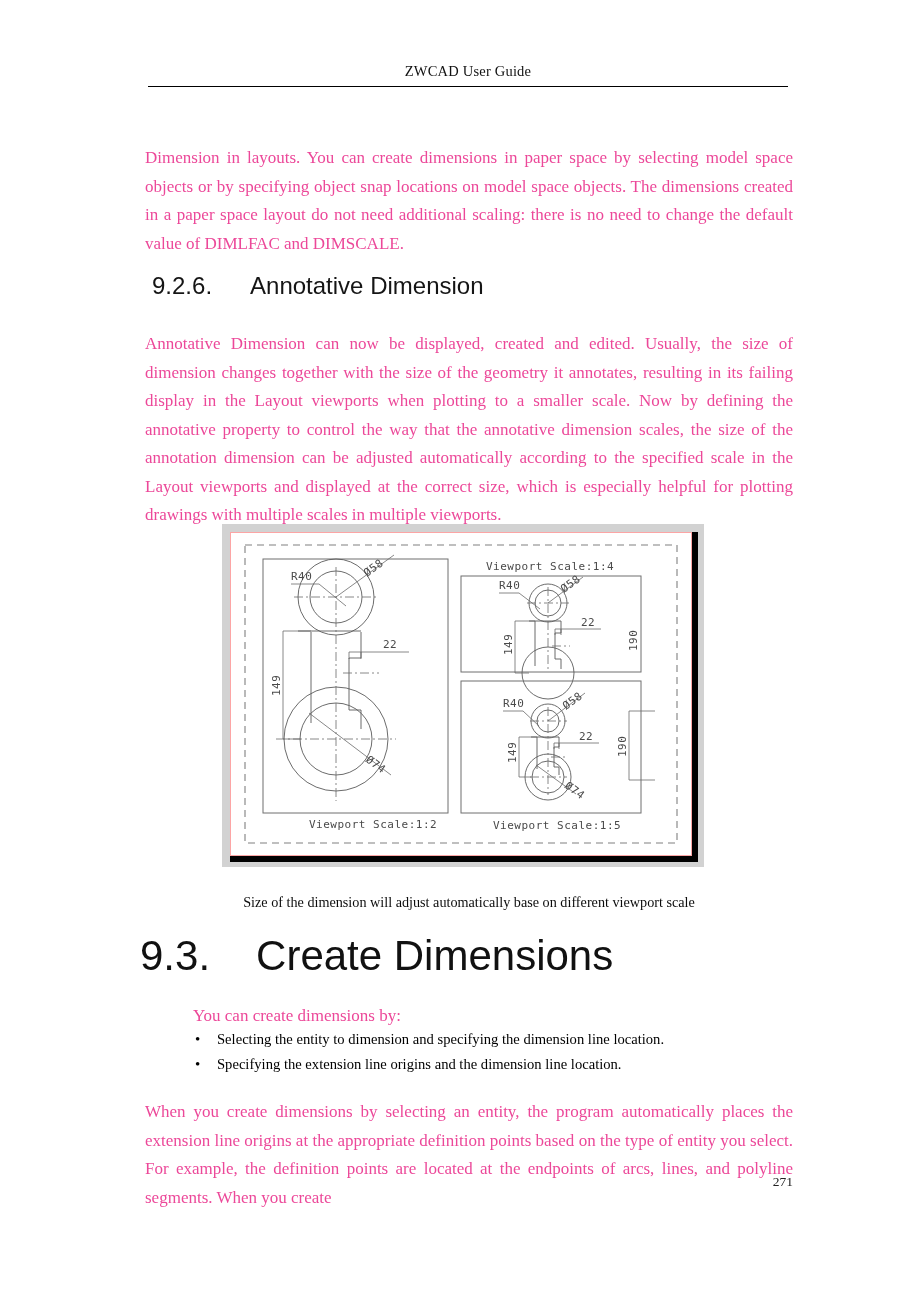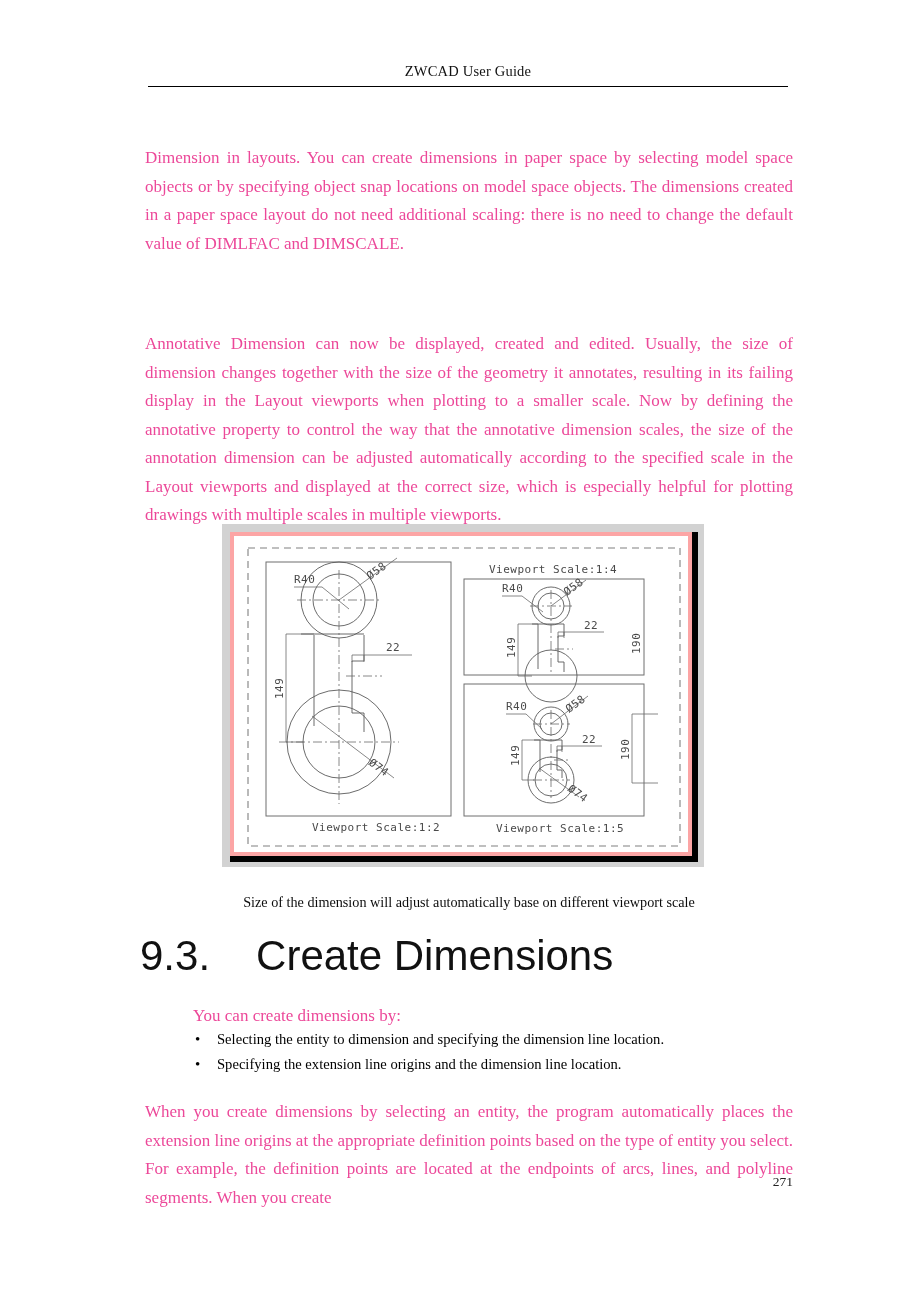--- a/index.html
+++ b/index.html
@@ -131,21 +131,21 @@
     position: absolute;
     left: 8px; top: 8px;
     width: 468px; height: 330px;
     background: #000000;
   }
   .fig-inner {            
     position: absolute;
     left: 8px; top: 8px;
     width: 462px; height: 324px;
     background: #ffffff;
-    border: 4px solid #fca5a5;
+    border: 1px solid #fca5a5;
     box-sizing: border-box;
     overflow: hidden;
   }
   .cad-svg { display: block; }
 
   
   .cad-svg text {
     font-family: "DejaVu Sans Mono", monospace;
     fill: #4a4a4a;
     font-size: 11px;
@@ -162,20 +162,21 @@
 
 <div class="page">
 
   <div class="header">
     <span class="header-title">ZWCAD User Guide</span>
   </div>
   <div class="header-rule"></div>
 
   <div class="para" style="top:144px;">Dimension in layouts. You can create dimensions in paper space by selecting model space objects or by specifying object snap locations on model space objects. The dimensions created in a paper space layout do not need additional scaling: there is  no  need  to  change  the  default  value  of  DIMLFAC  and DIMSCALE.</div>
 
+  <div class="h3" style="top:272px;"><span>9.2.6.</span><span style="display:inline-block;width:38px;"></span><span>Annotative Dimension</span></div>
 
   <div class="para" style="top:330px;">Annotative Dimension can now be displayed, created and edited. Usually, the size of dimension changes together with the size of the geometry it annotates, resulting in its failing display in the Layout viewports when plotting to a smaller scale. Now by defining the annotative property to control the way that the annotative  dimension  scales,  the  size  of  the  annotation  dimension can be  adjusted  automatically according to the specified scale in the Layout viewports and displayed at the correct size, which is especially helpful for plotting drawings with multiple scales in multiple viewports.</div>
 
   <div class="figure">
     <div class="fig-frame"></div>
     <div class="fig-shadow"></div>
     <div class="fig-inner">
       <svg class="cad-svg" width="460" height="322" viewBox="0 0 460 322">
 
         <rect class="dashfr" x="14" y="12" width="432" height="298"></rect>

